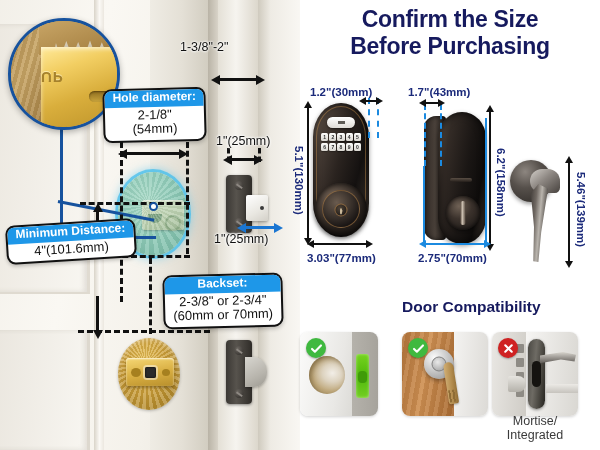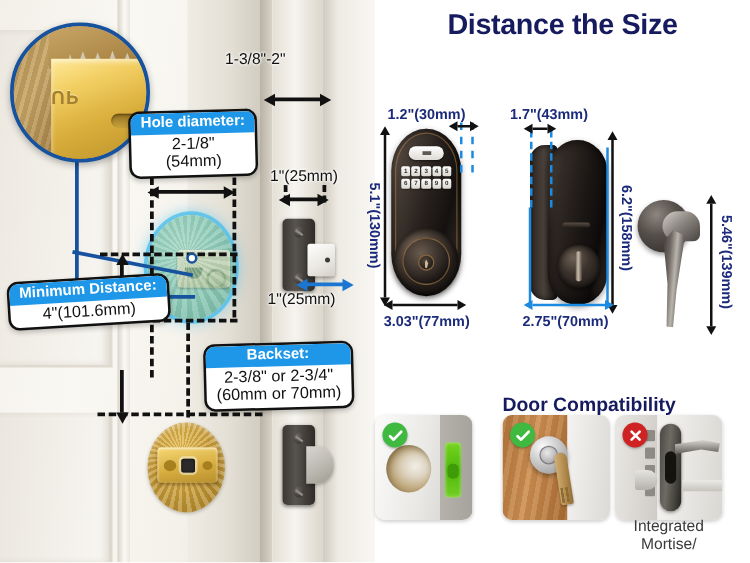--- a/index.html
+++ b/index.html
@@ -446,21 +446,21 @@
   .hmeas.blue { background:#1b8ae0; }
   .hmeas.blue::before{ border-right-color:#1b8ae0; }
   .hmeas.blue::after { border-left-color:#1b8ae0; }
 
   
   .sec-head {
     position:absolute; color:#161a5e; font-weight:700; font-size:15.5px;
     white-space:nowrap; z-index:4;
   }
   #latchhole-head { left:298px; top:306px; }
-  #compat-head   { left:402px; top:316px; }
+  #compat-head   { left:402px; top:298px; }
 
   .card {
     position:absolute; border-radius:8px; overflow:hidden;
     box-shadow: 0 1px 3px rgba(0,0,0,.18);
     z-index:3;
   }
   .card-cap {
     position:absolute; text-align:center; color:#3a3a3a;
     font-size:12.5px; line-height:1.12; z-index:4;
   }
@@ -675,21 +675,22 @@
 
   <div class="callout" id="callout-backset">
     <div class="hd">Backset:</div>
     <div class="bd">
       <div>2-3/8" or 2-3/4"</div>
       <div>(60mm or 70mm)</div>
     </div>
   </div>
 
   <div class="title">
-    <div>Distance the Size</div>
+    <div>Confirm the Size</div>
+    <div>Before Purchasing</div>
   </div>
 
   <div class="prod" id="keypad-lock">
     <div class="kp-body"></div>
     <div class="kp-ring"></div>
     <div class="kp-ind"></div>
     <div class="kp-keys">
       <span>1</span>
       <span>2</span>
       <span>3</span>
@@ -782,17 +783,17 @@
     <div class="mo-plate"></div>
     <div class="mo-lever"></div>
     <div class="mo-band"></div>
   </div>
   <div class="badge no" style="left:498px; top:338px;">
     <svg viewBox="0 0 16 16" aria-hidden="true">
         <path d="M4 4 L12 12 M12 4 L4 12" fill="none" stroke="#fff" stroke-width="2.6" stroke-linecap="round"></path>
       </svg>
   </div>
   <div class="card-cap" style="left:488px; top:414px; width:94px;">
+    <div>Mortise/</div>
     <div>Integrated</div>
-    <div>Mortise/</div>
   </div>
 
 </div>
 
 </body></html>

